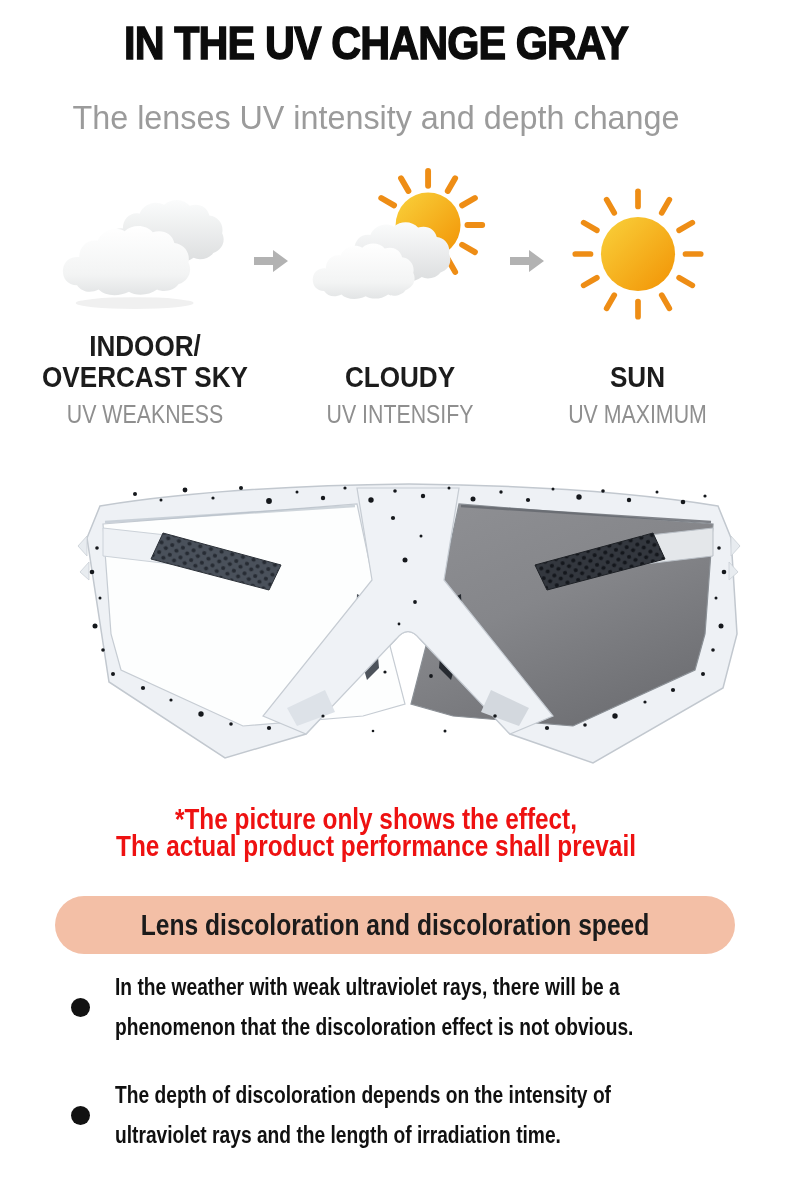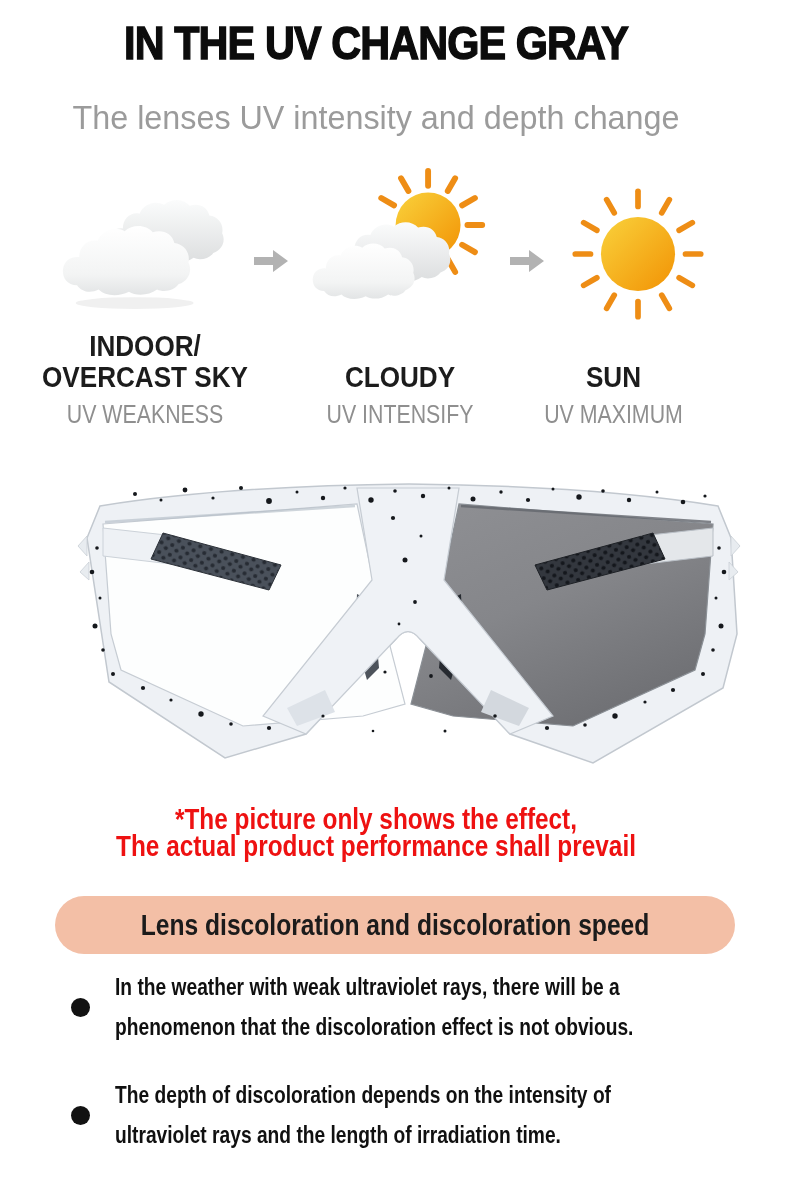--- a/index.html
+++ b/index.html
@@ -19,21 +19,21 @@
   .icon-clouds{left:58px;top:193px;width:172px;}
   .icon-cloudy{left:312px;top:168px;width:182px;}
   .icon-sun{left:562px;top:178px;width:152px;}
   .arrow{position:absolute;width:38px;}
   .arrow1{left:252px;top:247px;}
   .arrow2{left:508px;top:247px;}
 
   .stage-label{position:absolute;top:330px;text-align:center;}
   .stage-label.c1{left:15px;width:260px;}
   .stage-label.c2{left:275px;width:250px;}
-  .stage-label.c3{left:491px;width:245px;text-align:center;}
+  .stage-label.c3{left:515px;width:245px;text-align:center;}
   .stage-name{display:flex;flex-direction:column;justify-content:flex-end;min-height:63px;
          font-size:29px;line-height:31px;font-weight:700;color:#1c1c1c;
          transform:scaleX(.9);transform-origin:50% 50%;}
   .stage-name span{display:block;}
   .stage-sub{margin-top:8px;font-size:26px;line-height:27px;color:#8f8f8f;
          transform:scaleX(.82);transform-origin:50% 50%;}
 
   .glasses{position:absolute;left:73px;top:476px;width:672px;height:335px;}
 
   .disclaimer{position:absolute;top:806px;left:0;width:100%;text-align:center;

